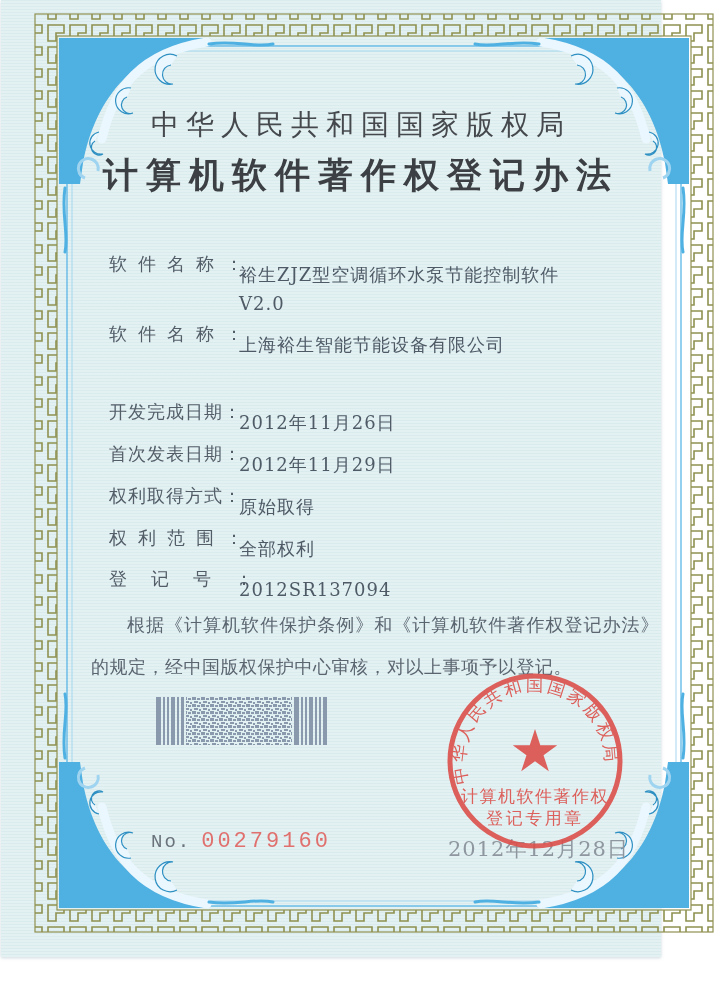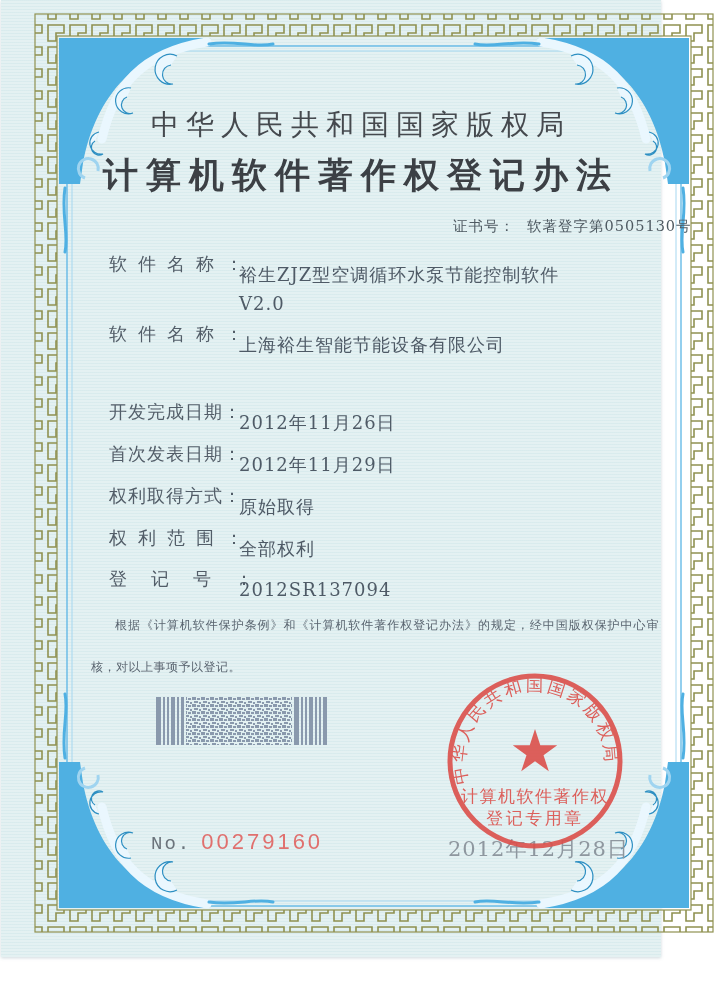--- a/index.html
+++ b/index.html
@@ -32,32 +32,32 @@
   .certno-line .certno-value{margin-left:12px;}
   .field-row{position:absolute;left:108px;white-space:nowrap;font-size:18px;color:#4e5a66;}
   .field-label{position:absolute;left:0;top:0;color:#525d68;}
   .ls11{letter-spacing:11px;}
   .ls1{letter-spacing:1px;}
   .ls24{letter-spacing:24px;font-family:Liberation Mono, monospace;}
   .field-value{position:absolute;left:130px;top:0;letter-spacing:1px;line-height:29px;margin-top:8px;}
   .value-line2{display:block;}
   .statement{
     position:absolute;left:90px;top:604px;width:568px;
-    font-size:12px;line-height:42px;color:#5a6570;text-indent:2em;
+    font-size:18px;line-height:42px;color:#5a6570;text-indent:2em;
     letter-spacing:0.5px;text-align:justify;margin:0;
   }
   .barcode-wrap{position:absolute;left:155px;top:697px;width:176px;height:48px;opacity:.88;}
   .seal-wrap{position:absolute;left:441px;top:668px;width:186px;height:186px;opacity:.9;}
   .issue-date{
     position:absolute;left:447px;top:835px;font-size:21px;color:#8e979f;letter-spacing:1px;
   }
   .serial-line{position:absolute;left:150px;top:829px;white-space:nowrap;}
   .serial-label{font-size:19px;color:#6a737b;letter-spacing:2px;font-family:Liberation Mono, monospace;}
   .serial-number{
-    font-family:Liberation Sans, sans-serif;
+    font-family:Liberation Mono, monospace;
     font-size:22px;color:#e0706e;letter-spacing:3px;margin-left:10px;
   }
 </style>
 </head>
 <body>
 
 <div class="paper">
 
   <svg class="frame-svg" width="720" height="957" viewBox="0 0 720 957" aria-hidden="true">
     <defs>
@@ -90,23 +90,20 @@
 
     <use href="#orn" transform="translate(58,38)"></use>
     <use href="#orn" transform="translate(688,38) scale(-1,1)"></use>
     <use href="#orn" transform="translate(58,908) scale(1,-1)"></use>
     <use href="#orn" transform="translate(688,908) scale(-1,-1)"></use>
   </svg>
 
   <div class="authority">中华人民共和国国家版权局</div>
   <div class="cert-title">计算机软件著作权登记办法</div>
 
-  <div class="certno-line">
-    <span>证书号：</span><span class="certno-value">软著登字第0505130号</span>
-  </div>
 
   <div class="field-row" style="top:252px;">
     <span class="field-label ls11">软件名称：</span>
     <span class="field-value"><span>裕生ZJZ型空调循环水泵节能控制软件</span><span class="value-line2">V2.0</span></span>
   </div>
 
   <div class="field-row" style="top:322px;">
     <span class="field-label ls11">软件名称：</span>
     <span class="field-value">上海裕生智能节能设备有限公司</span>
   </div>

